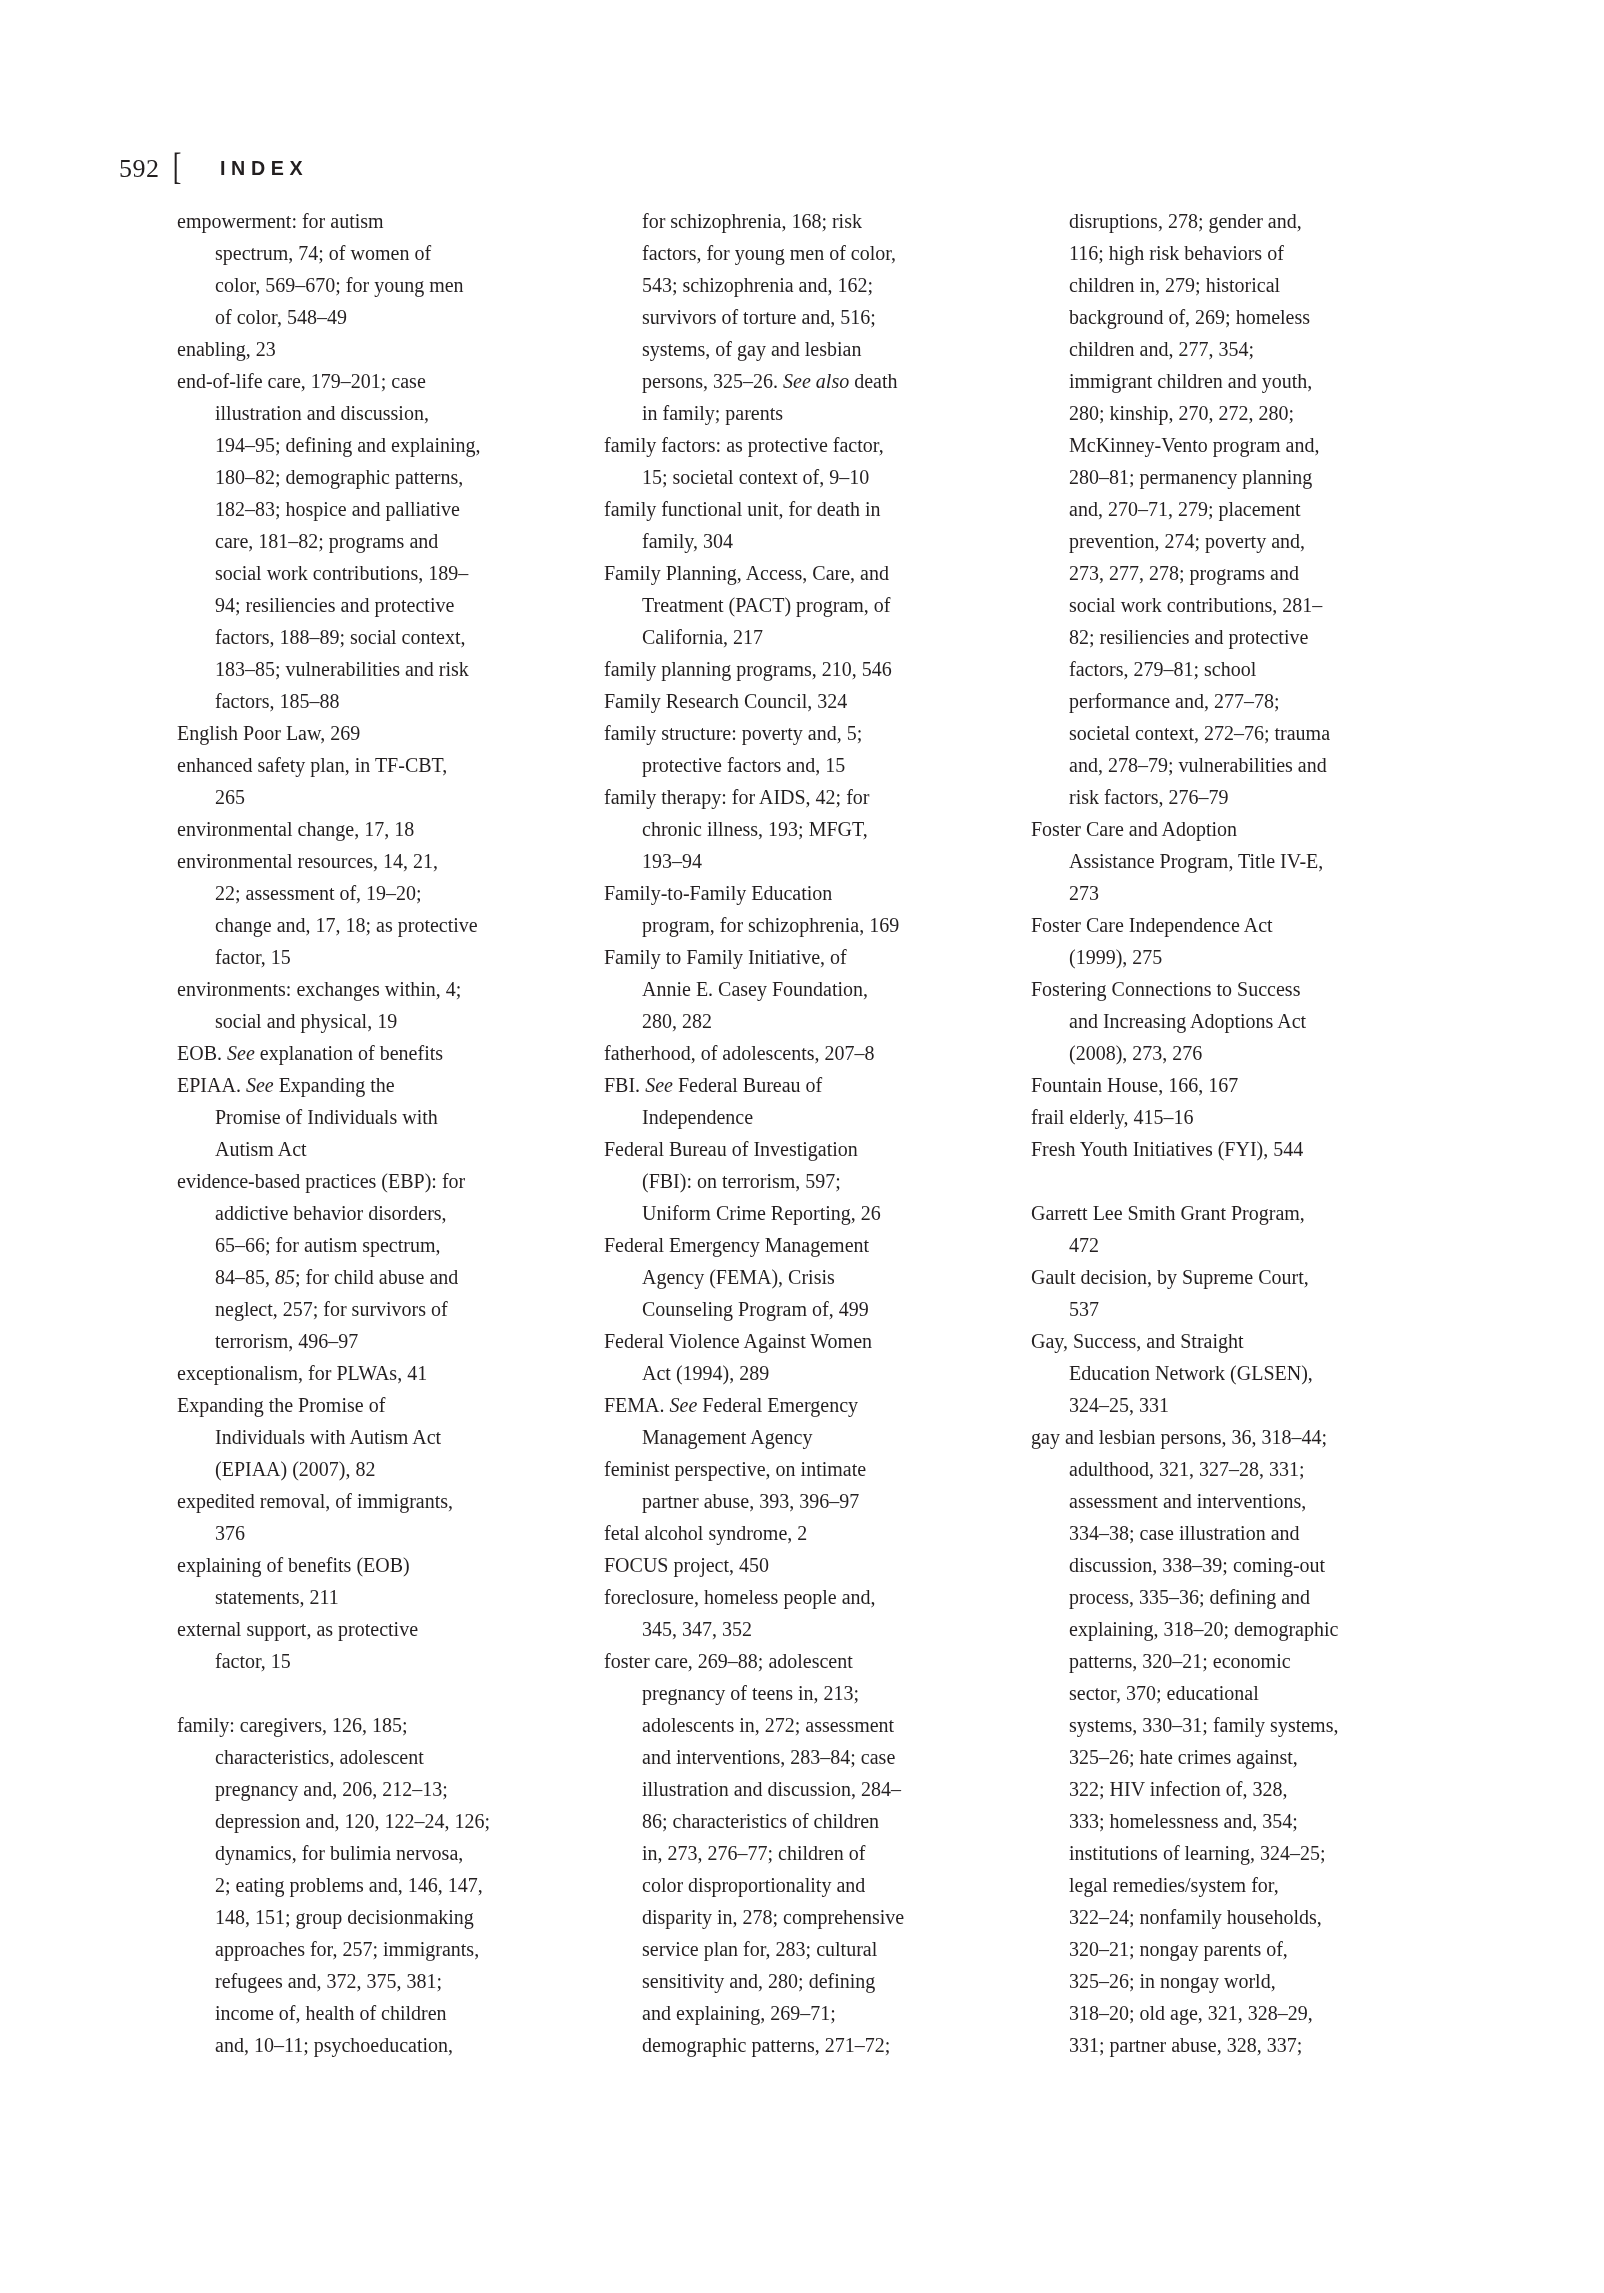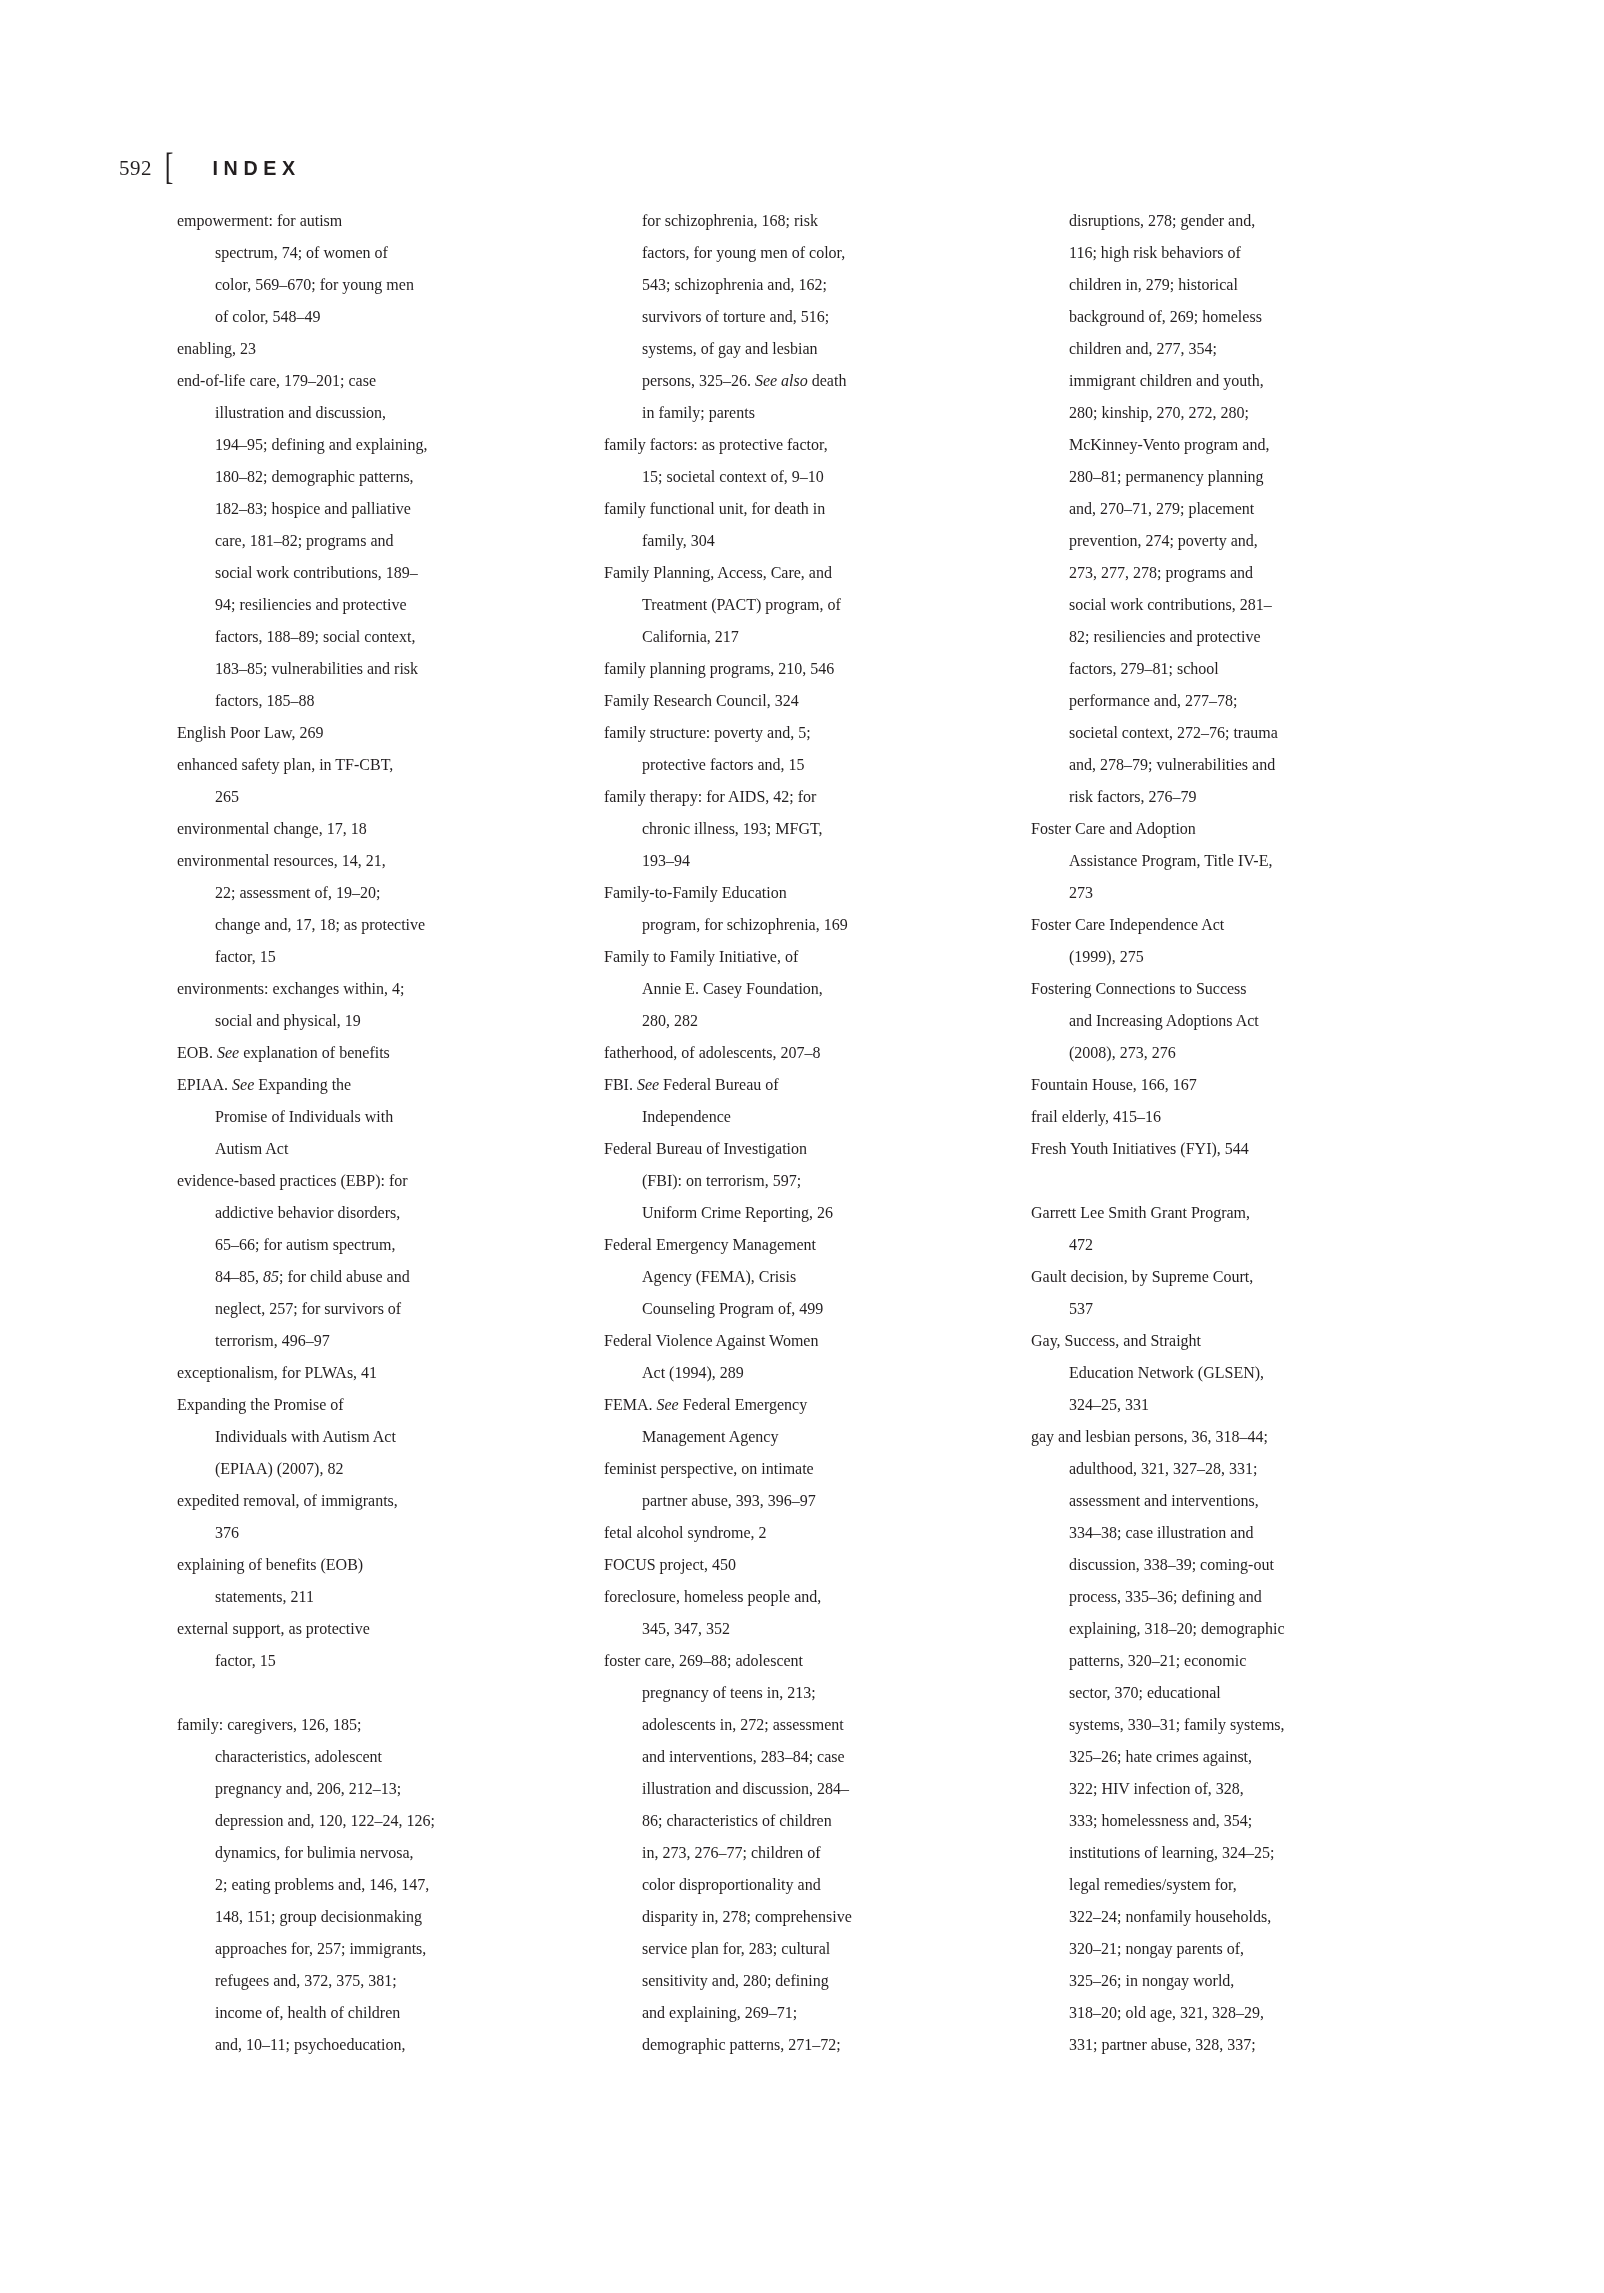--- a/index.html
+++ b/index.html
@@ -1,22 +1,22 @@
 <!DOCTYPE html>
 <html style="font-size:15px"><head>
 <meta charset="utf-8">
 <style>
   html, body { margin: 0; padding: 0; background: #ffffff; }
   body { width: 1605px; height: 2294px; position: relative; overflow: hidden;
          font-family: "Liberation Serif", "DejaVu Serif", serif; color: #231f20; }
   .running-head { position: absolute; top: 150px; left: 119px; height: 37px; display: flex; align-items: center; }
-  .page-num { font-size: 21px; letter-spacing: 0.5px; }
+  .page-num { font-size: 26px; letter-spacing: 0.5px; }
   .bracket { font-size: 37px; font-weight: 300; margin-left: 11.2px; line-height: 1; transform: scaleX(0.7); display: inline-block; position: relative; top: -1.9px; }
   .section-title { font-family: Liberation Sans, sans-serif; font-weight: bold; font-size: 19.7px; letter-spacing: 5.6px; margin-left: 37px; }
-  .column { position: absolute; top: 205px; width: 412px; font-size: 16px; line-height: 32px; }
+  .column { position: absolute; top: 205px; width: 412px; font-size: 20px; line-height: 32px; }
   .col-1 { left: 177px; }
   .col-2 { left: 604px; }
   .col-3 { left: 1031px; }
   .line { white-space: nowrap; height: 32px; }
   .line.ind { padding-left: 38px; }
   .line.blank { height: 32px; }
   .see { font-style: italic; }
 </style>
 </head>
 <body>

